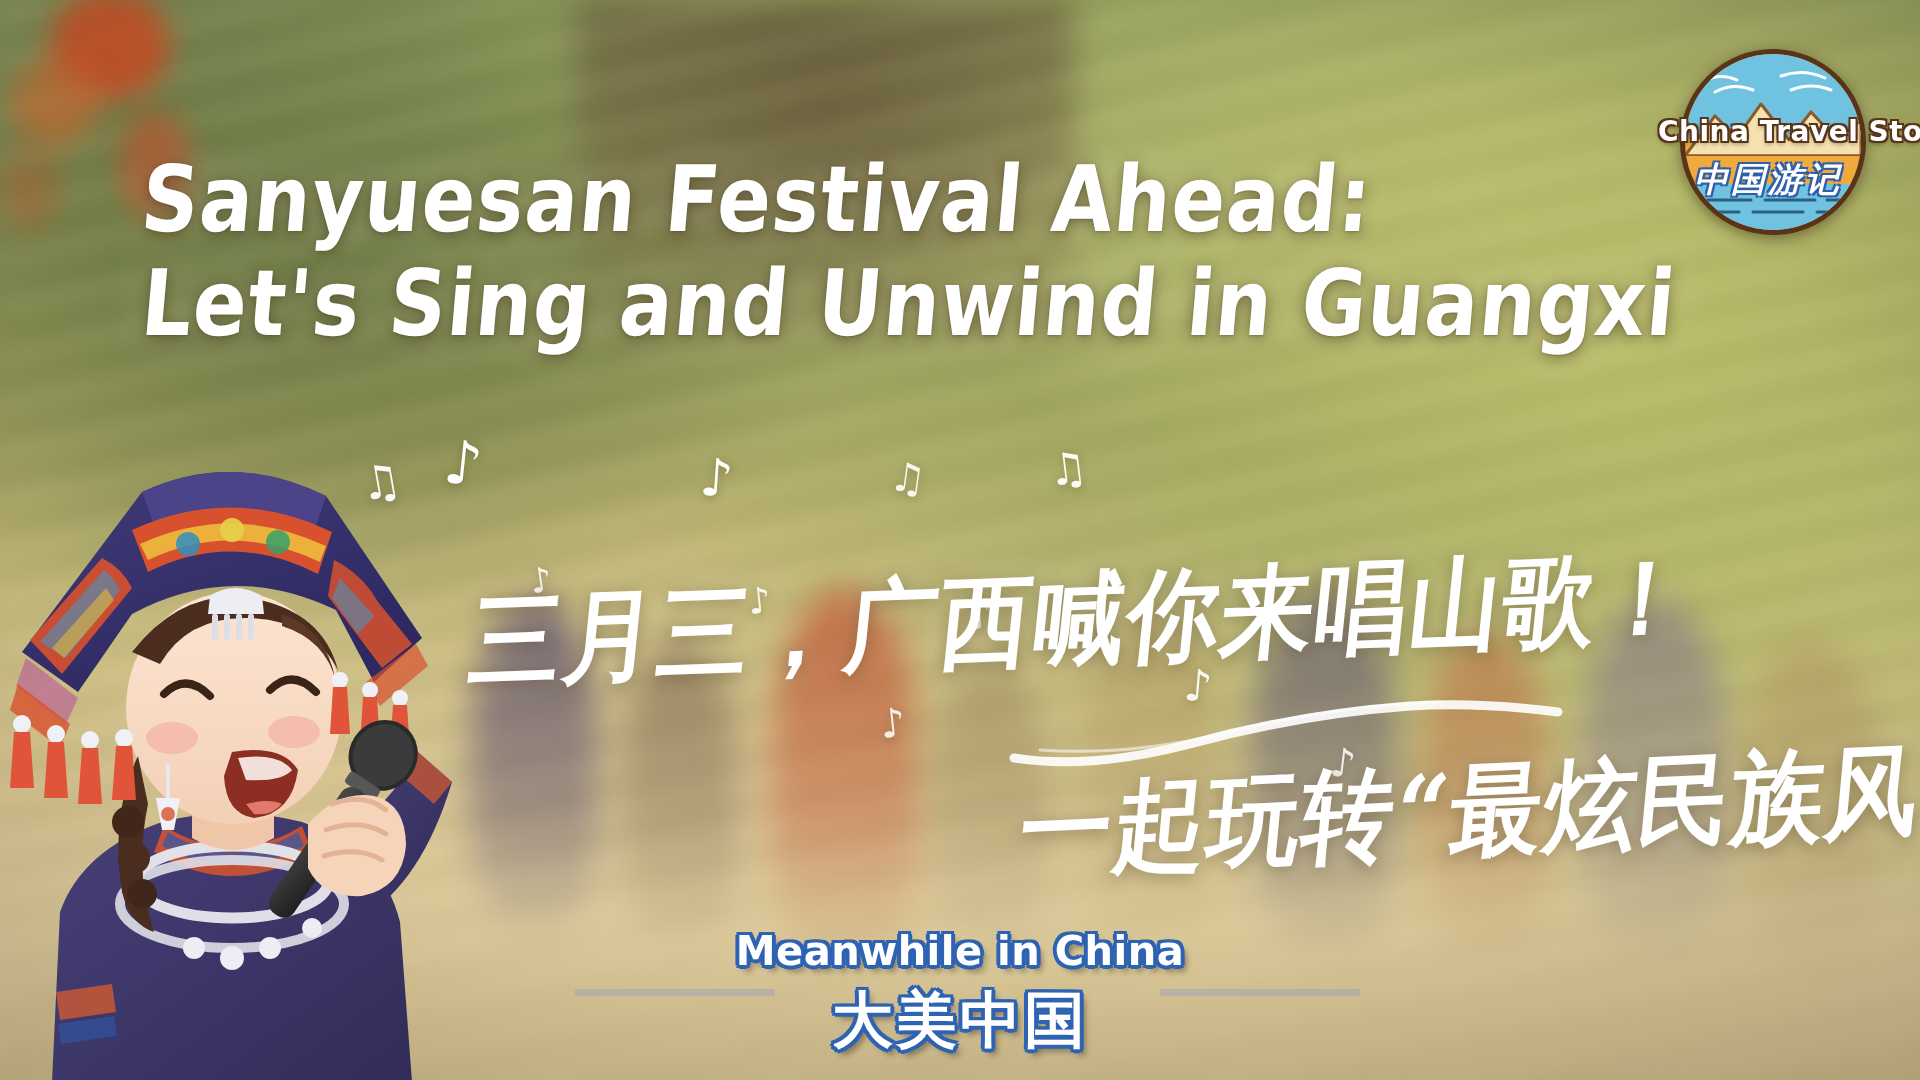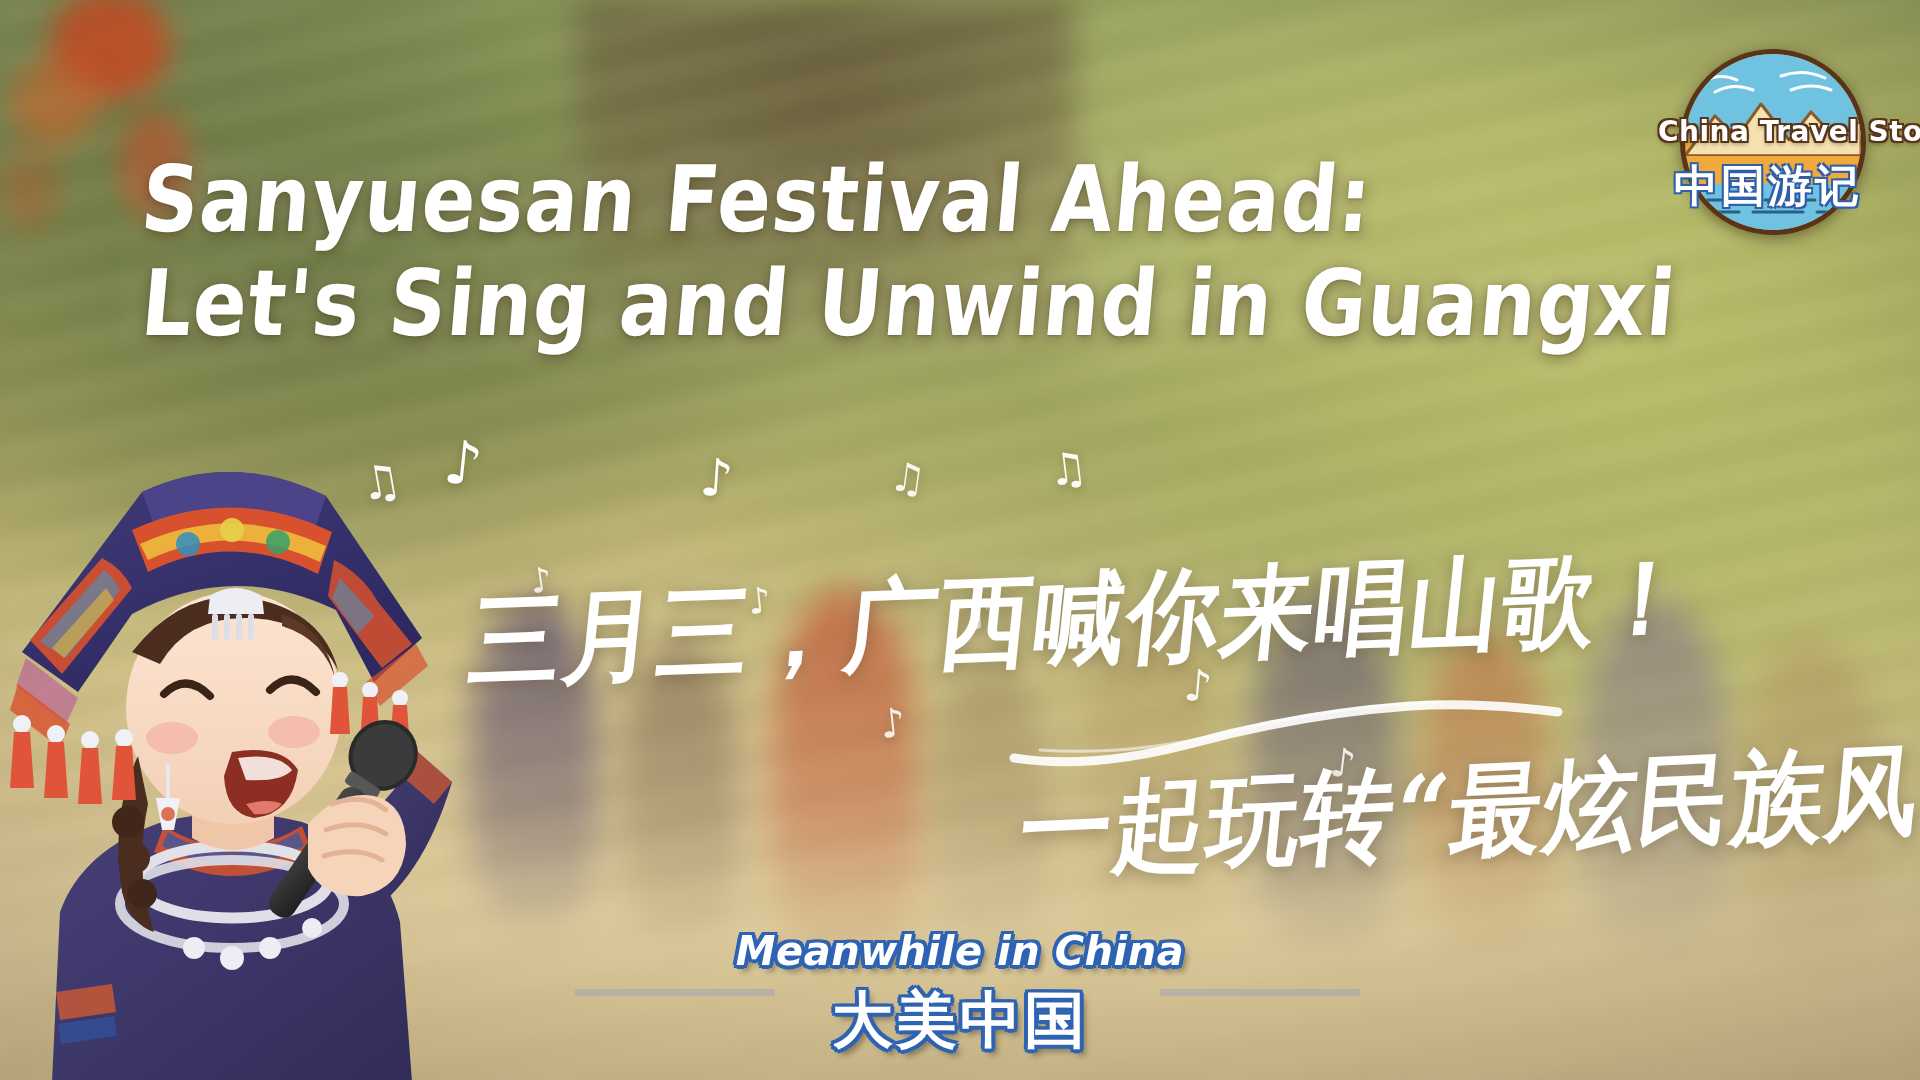--- a/index.html
+++ b/index.html
@@ -223,38 +223,38 @@
       -2px -2px 0 #5a3418, 2px -2px 0 #5a3418, -2px 2px 0 #5a3418, 2px 2px 0 #5a3418,
       0 3px 5px rgba(40,26,8,.5);
   }
   .logo-text-cn {
     position: absolute;
     left: 0; top: 112px; width: 220px;
     text-align: center;
     color: #ffffff;
     font-family: "DejaVu Sans", sans-serif;
     font-weight: 700;
-    font-size: 44px;
+    font-size: 34px;
     letter-spacing: 3px;
     white-space: nowrap;
     text-shadow:
       -2px -2px 0 #2f5fa8, 2px -2px 0 #2f5fa8, -2px 2px 0 #2f5fa8, 2px 2px 0 #2f5fa8;
+    font-style: italic;
   }
 
   
   .brand {
     position: absolute;
     left: 0; bottom: 18px; width: 1920px;
     text-align: center;
   }
   .brand-en, .brand-cn {
     color: #ffffff;
     font-family: "DejaVu Sans", sans-serif;
     font-weight: 700;
-    font-style: italic;
     white-space: nowrap;
     display: block;
   }
   .brand-en {
     font-size: 40px;
     letter-spacing: .5px;
     text-shadow:
       -3px 0 0 #2e63b3, 3px 0 0 #2e63b3, 0 -3px 0 #2e63b3, 0 3px 0 #2e63b3,
       -3px -3px 0 #2e63b3, 3px -3px 0 #2e63b3, -3px 3px 0 #2e63b3, 3px 3px 0 #2e63b3,
       -4px 0 0 #2e63b3, 4px 0 0 #2e63b3, 0 4px 0 #2e63b3,

